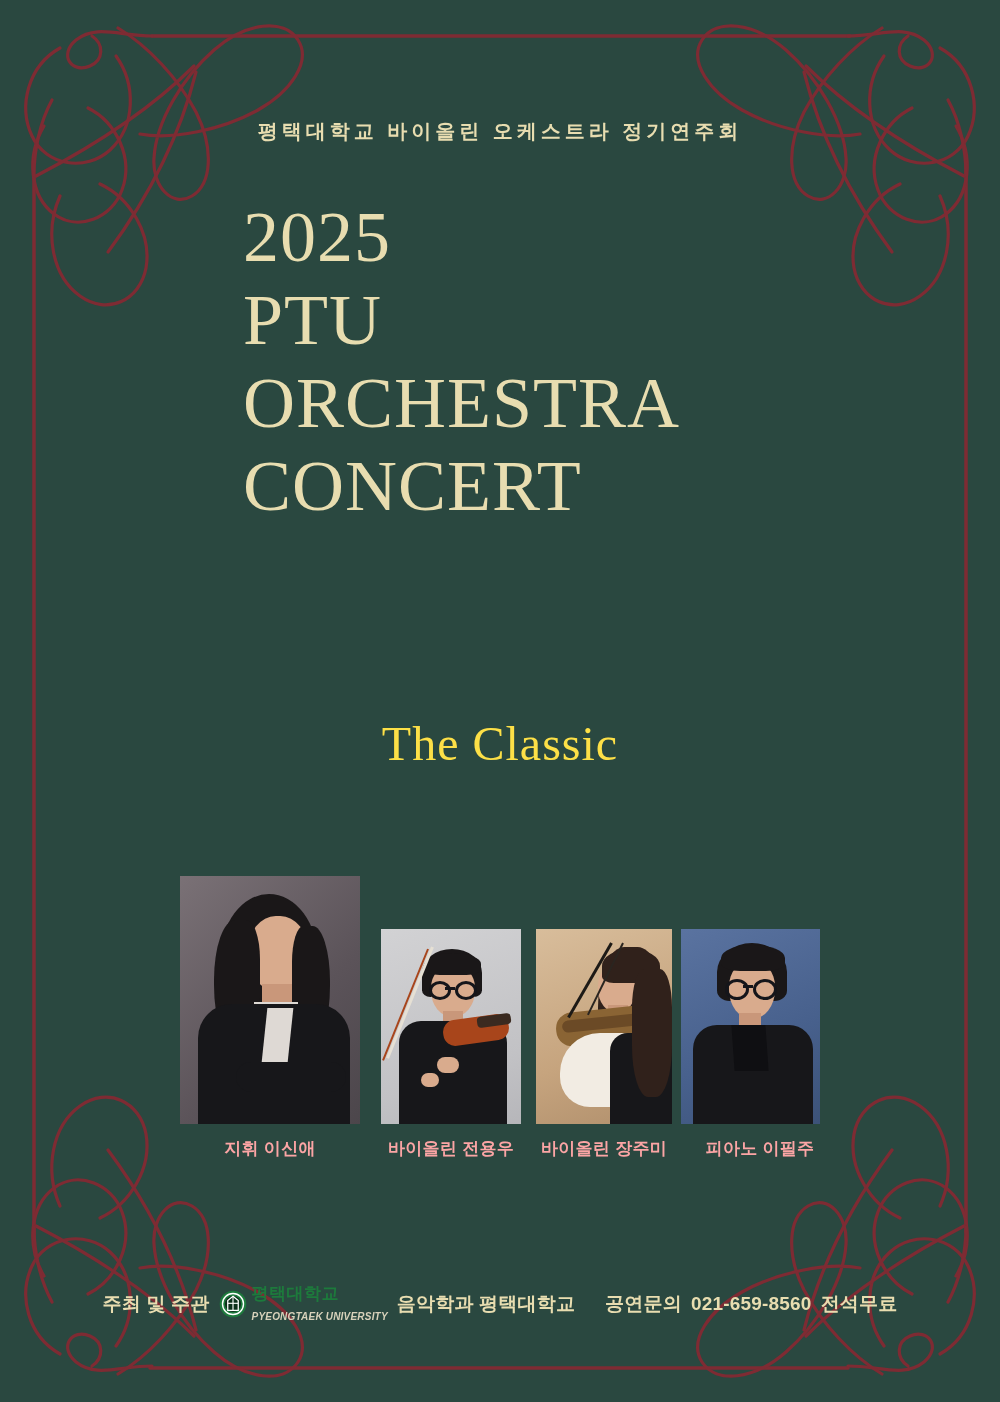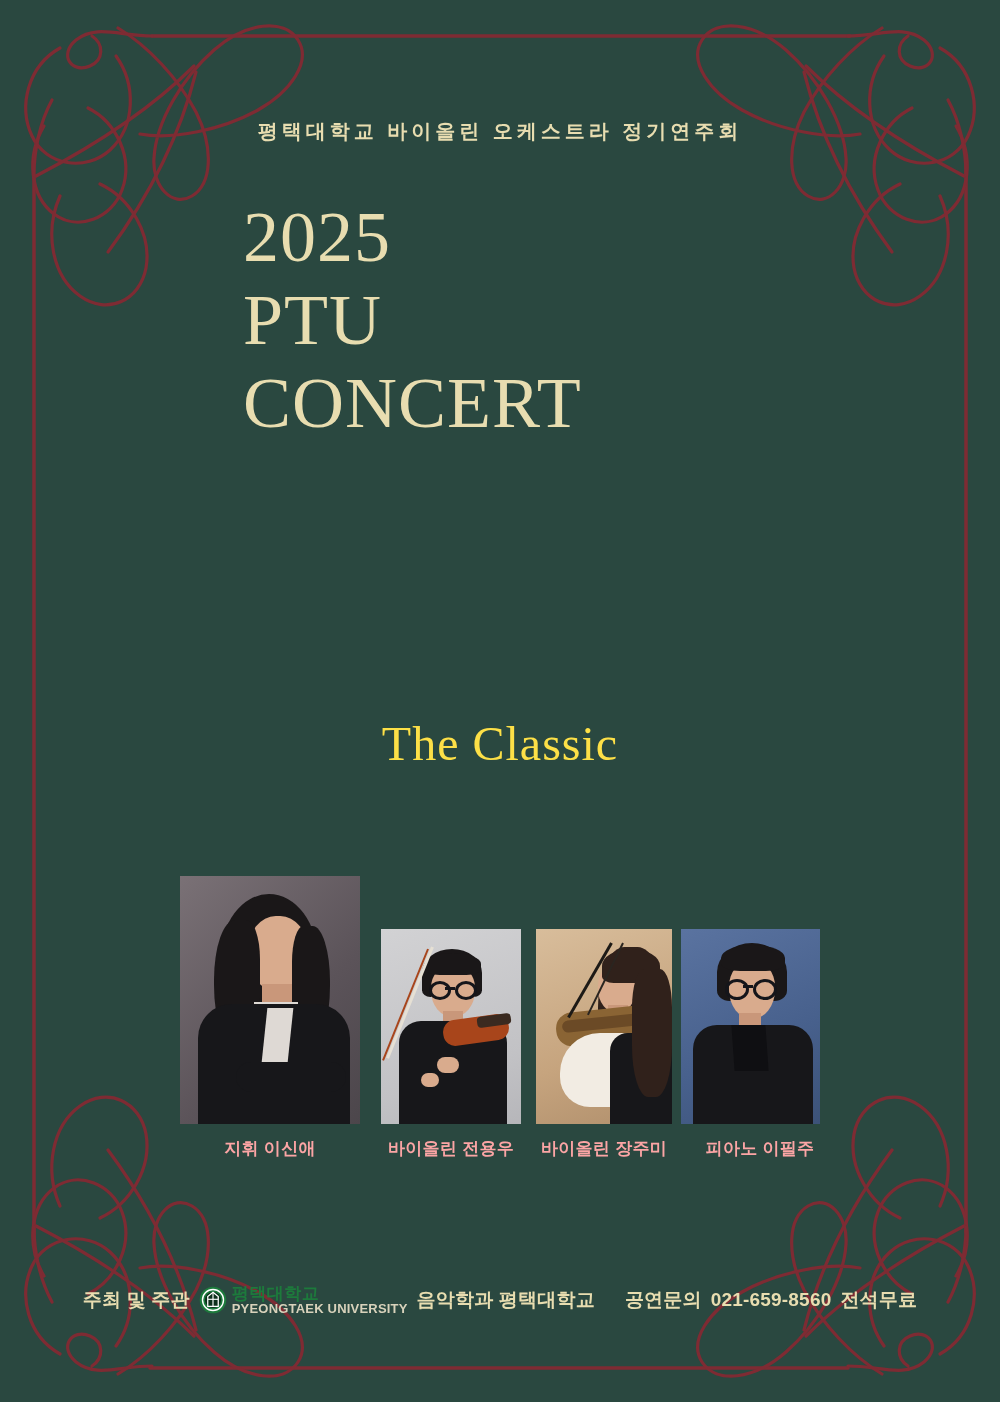--- a/index.html
+++ b/index.html
@@ -183,25 +183,26 @@
     flex-direction: column;
     line-height: 1;
   }
   .logo-kr {
     font-size: 17px;
     font-weight: bold;
     color: #1d7a3c;
     letter-spacing: 0.5px;
   }
   .logo-en {
-    font-size: 13px;
+    font-size: 10px;
     font-weight: bold;
     color: #d8d2bb;
     letter-spacing: 0.2px;
-    margin-top: 0;
+    margin-top: 10px;
+    font-style: italic;
   }
   .gap-l { margin-left: 21px; }
 </style>
 </head>
 <body>
 
 <div id="poster">
 
   <svg class="frame-svg" viewBox="0 0 1000 1402">
     <g stroke="#7e2b33" stroke-width="3.5" fill="none" stroke-linecap="round">
@@ -255,20 +256,21 @@
       <path d="M108 252 C148 198 180 136 196 72"></path>
       <path d="M34 175 C34 150 40 122 52 100"></path>
     </g>
   </svg>
 
   <div class="kicker">평택대학교 바이올린 오케스트라 정기연주회</div>
 
   <div class="title-block">
     <div class="title-line">2025</div>
     <div class="title-line">PTU</div>
+    <div class="title-line">ORCHESTRA</div>
     <div class="title-line">CONCERT</div>
   </div>
 
 
   <div class="program-title">The Classic</div>
 
   <div class="performers">
 
     <div class="performer" style="left:180px; width:180px;">
       <div class="photo" style="width:180px;height:248px;background:#6a6268;">

